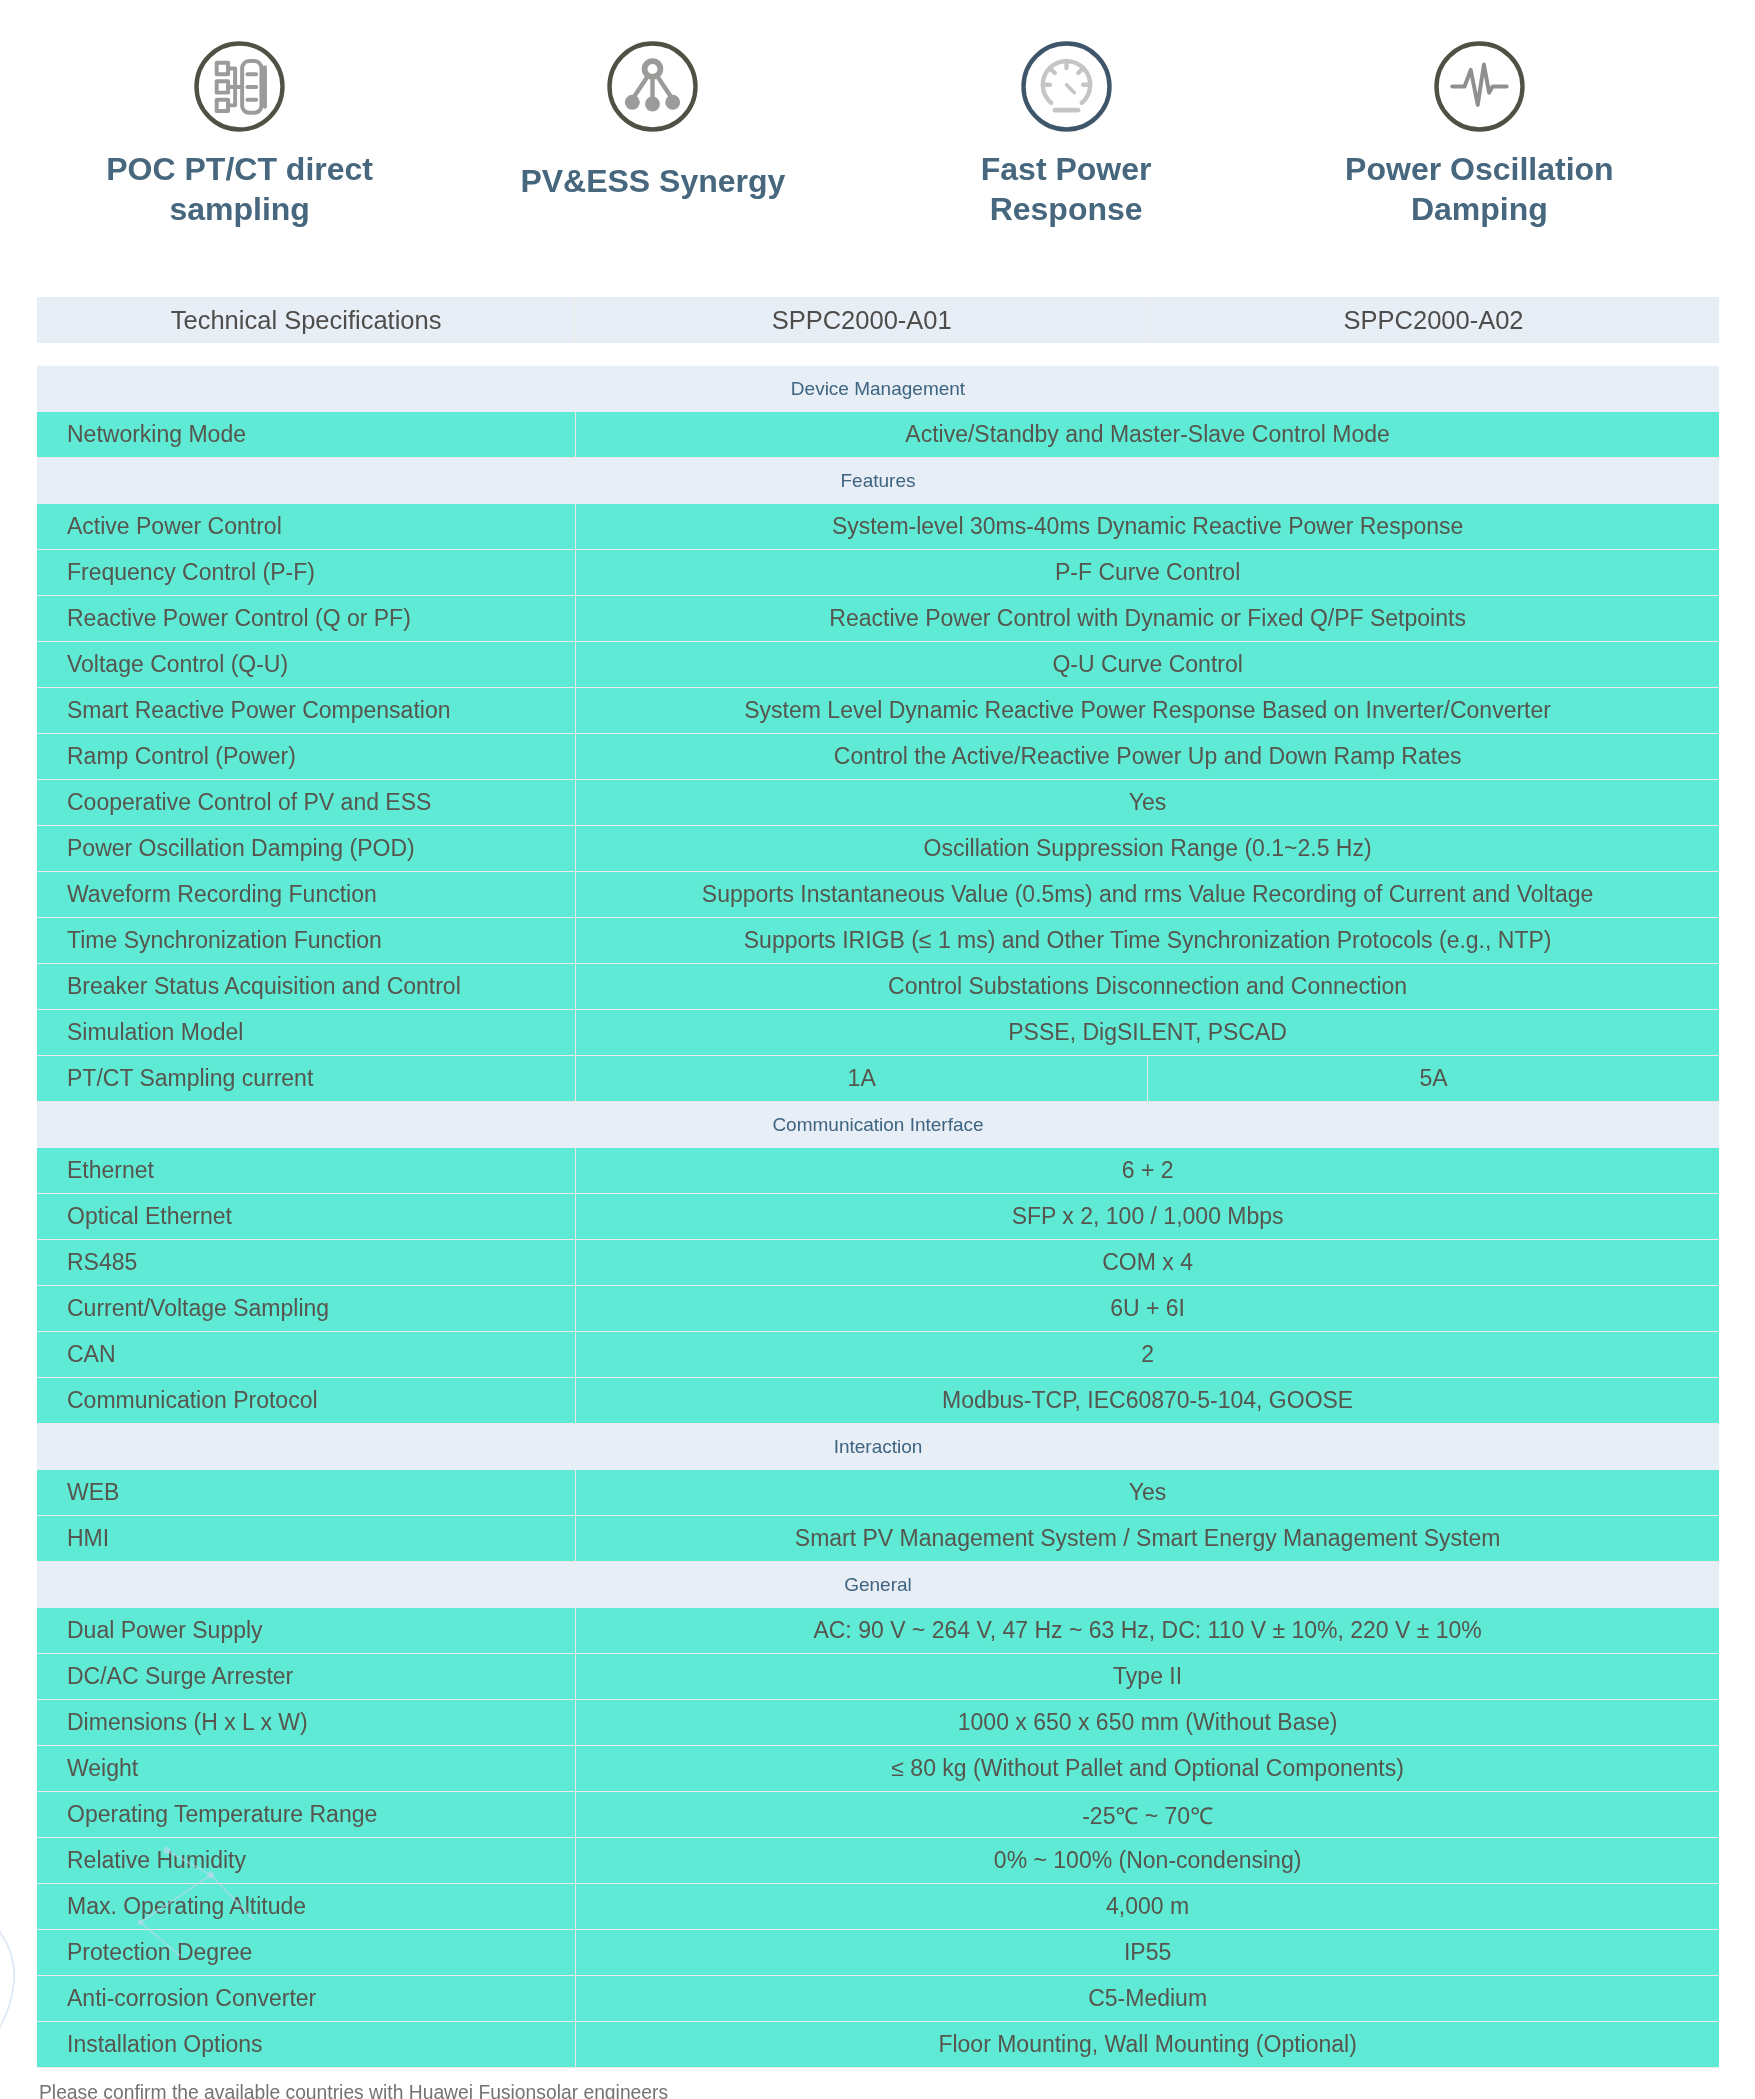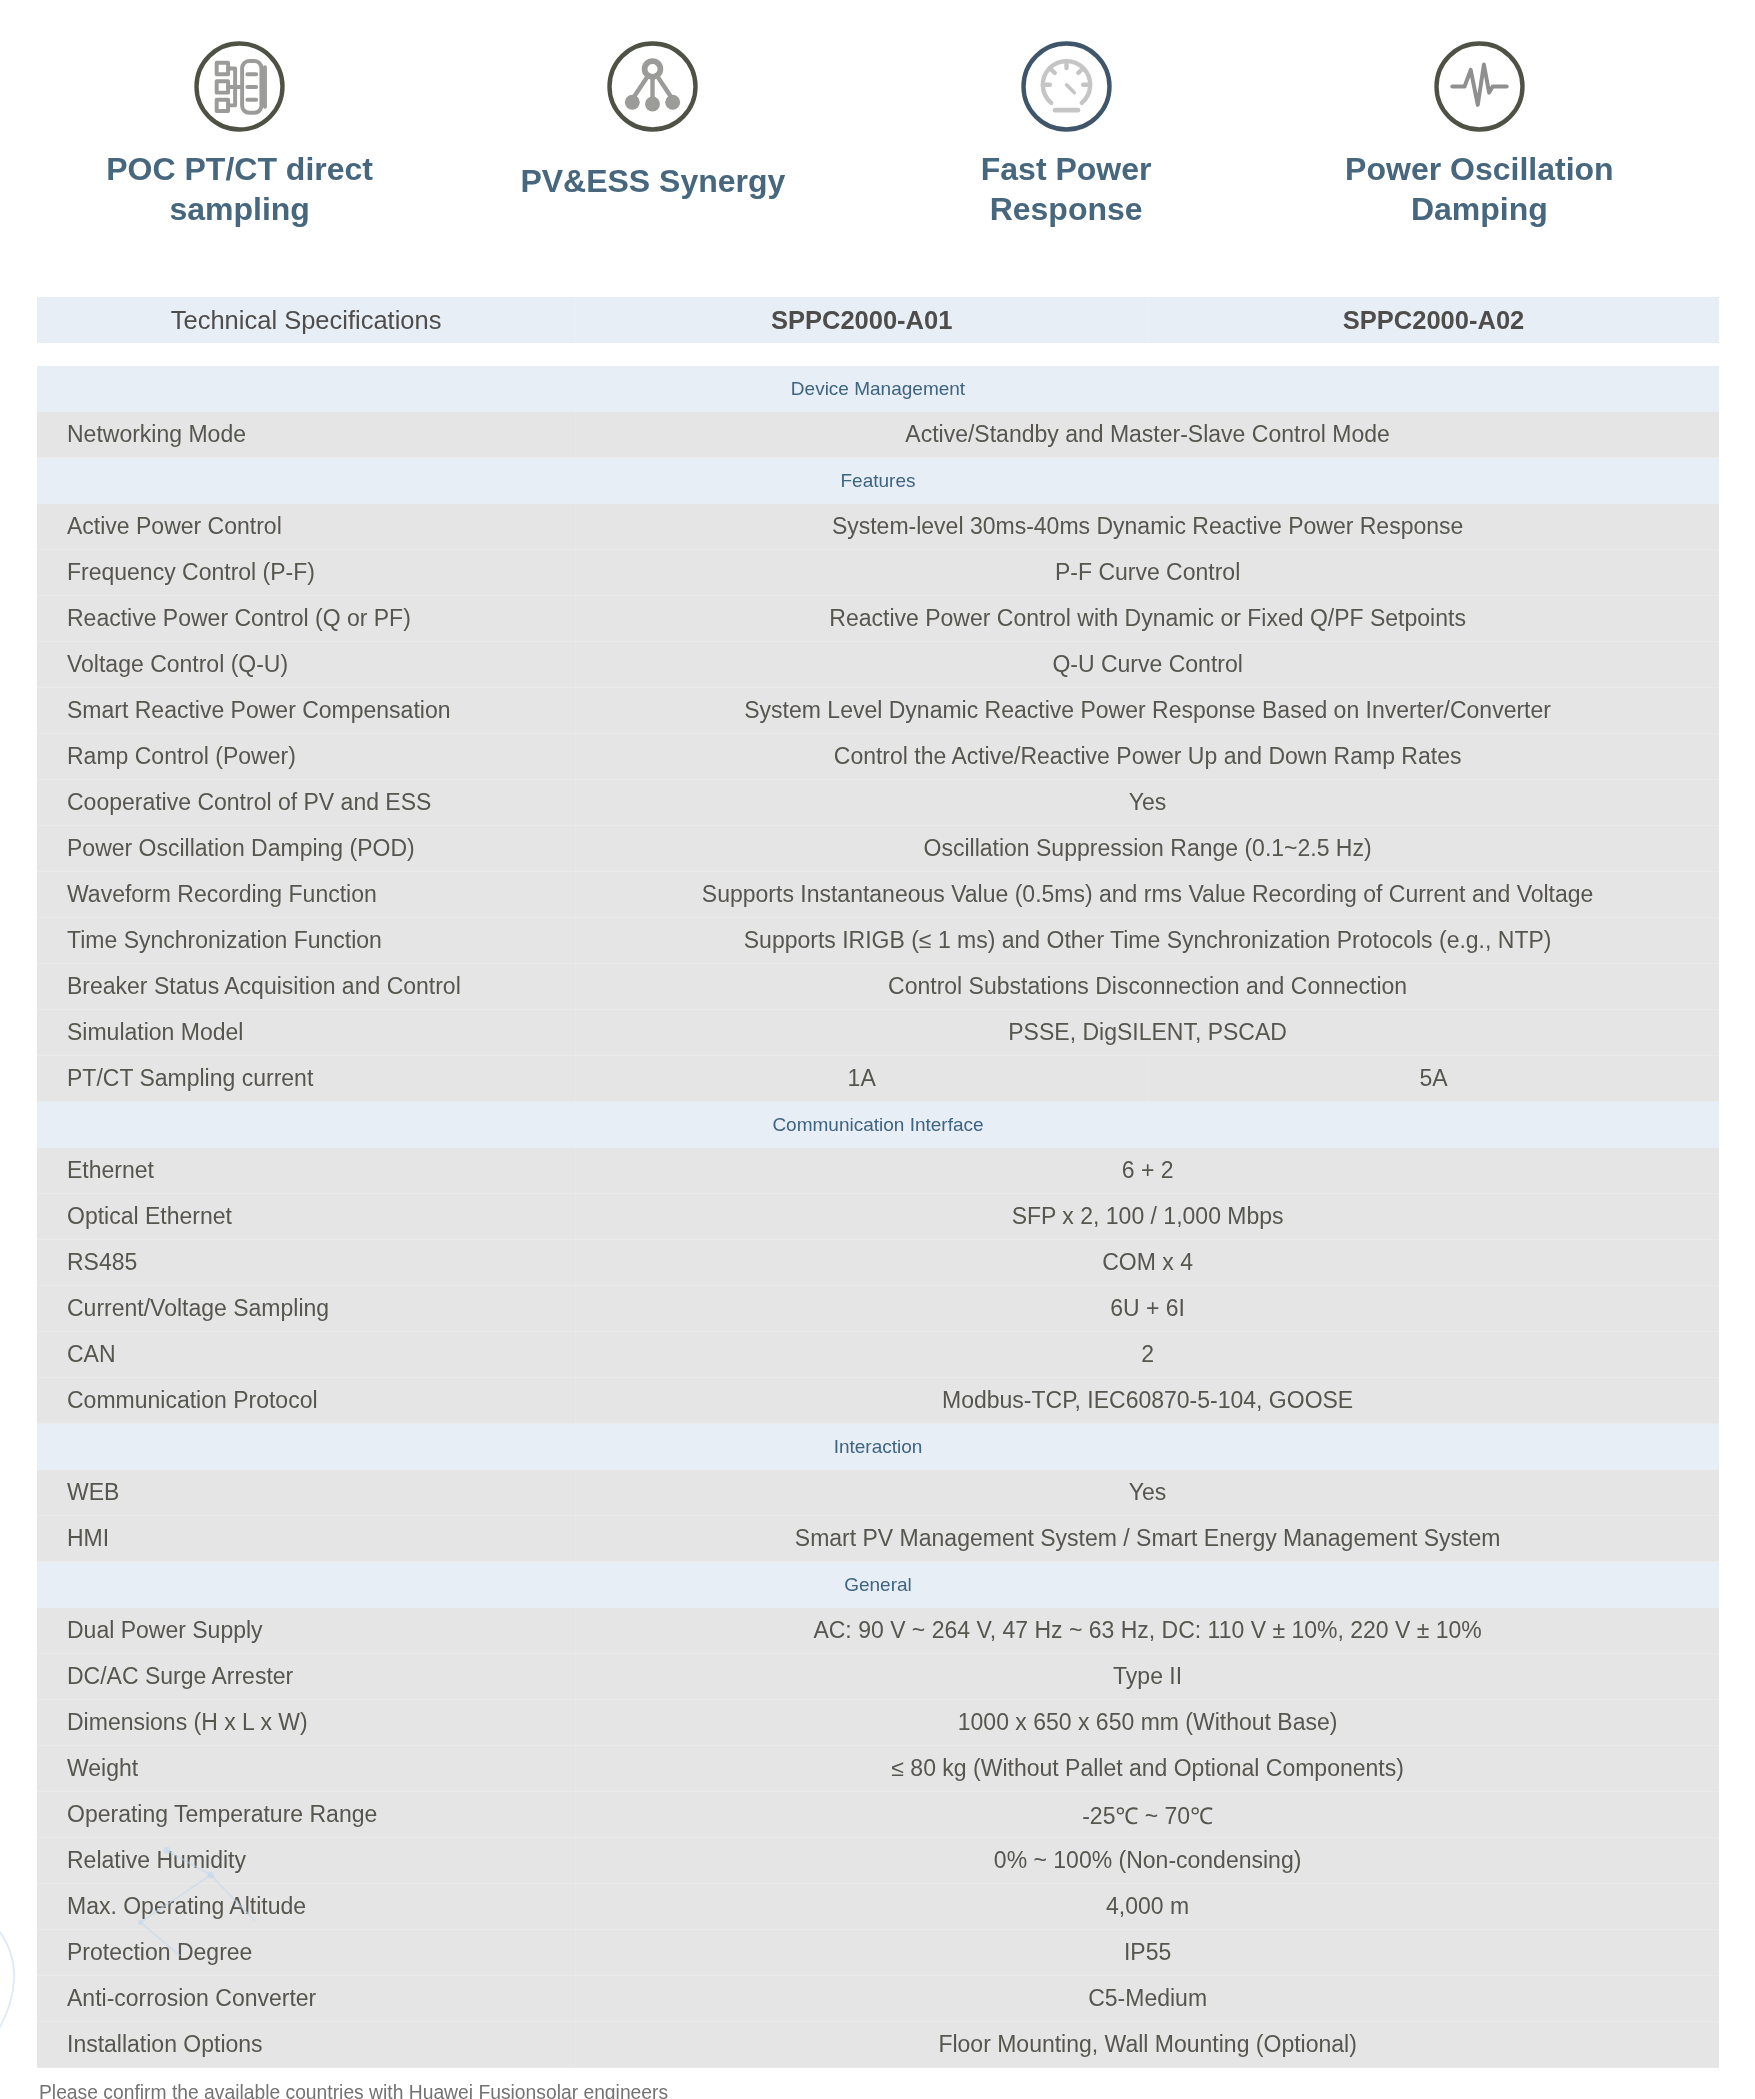--- a/index.html
+++ b/index.html
@@ -35,41 +35,41 @@
   .feature:nth-child(3) .feature-label { max-width: 233px; }
   .feature:nth-child(4) .feature-label { max-width: 298px; }
 
   
   .spec-table { margin: 0 37px; }
   .trow {
     display: grid;
     grid-template-columns: 32% 34% 34%;
     align-items: center;
     height: 46px;
-    background: #e5e5e5;
+    background: #5eead4;
     border-bottom: 1.8px solid #eceae6;
     box-sizing: border-box;
   }
   .trow.thead {
     background: #e8eef6;
     border-bottom: none;
   }
   .cell {
     font-size: 23px;
     color: #56554e;
     height: 100%;
     display: flex; align-items: center;
     box-sizing: border-box;
   }
   .thead .cell {
     font-size: 25.5px;
     color: #4e4d4b;
     justify-content: center;
   }
-  .thead .cell + .cell { border-left: 1.8px solid #f2eee9; font-weight: bold; }
+  .thead .cell + .cell { border-left: 1.8px solid #f2eee9; }
   .cell.label { padding-left: 30px; }
   .cell.value { justify-content: center; text-align: center; border-left: 1.8px solid #eae8e4; }
   .cell.value.full { grid-column: 2 / 4; }
   .spacer { height: 23px; background: #ffffff; }
   .band {
     height: 46px;
     background: #e8eef6;
     display: flex; align-items: center; justify-content: center;
     font-size: 19px;
     color: #3d6480;

